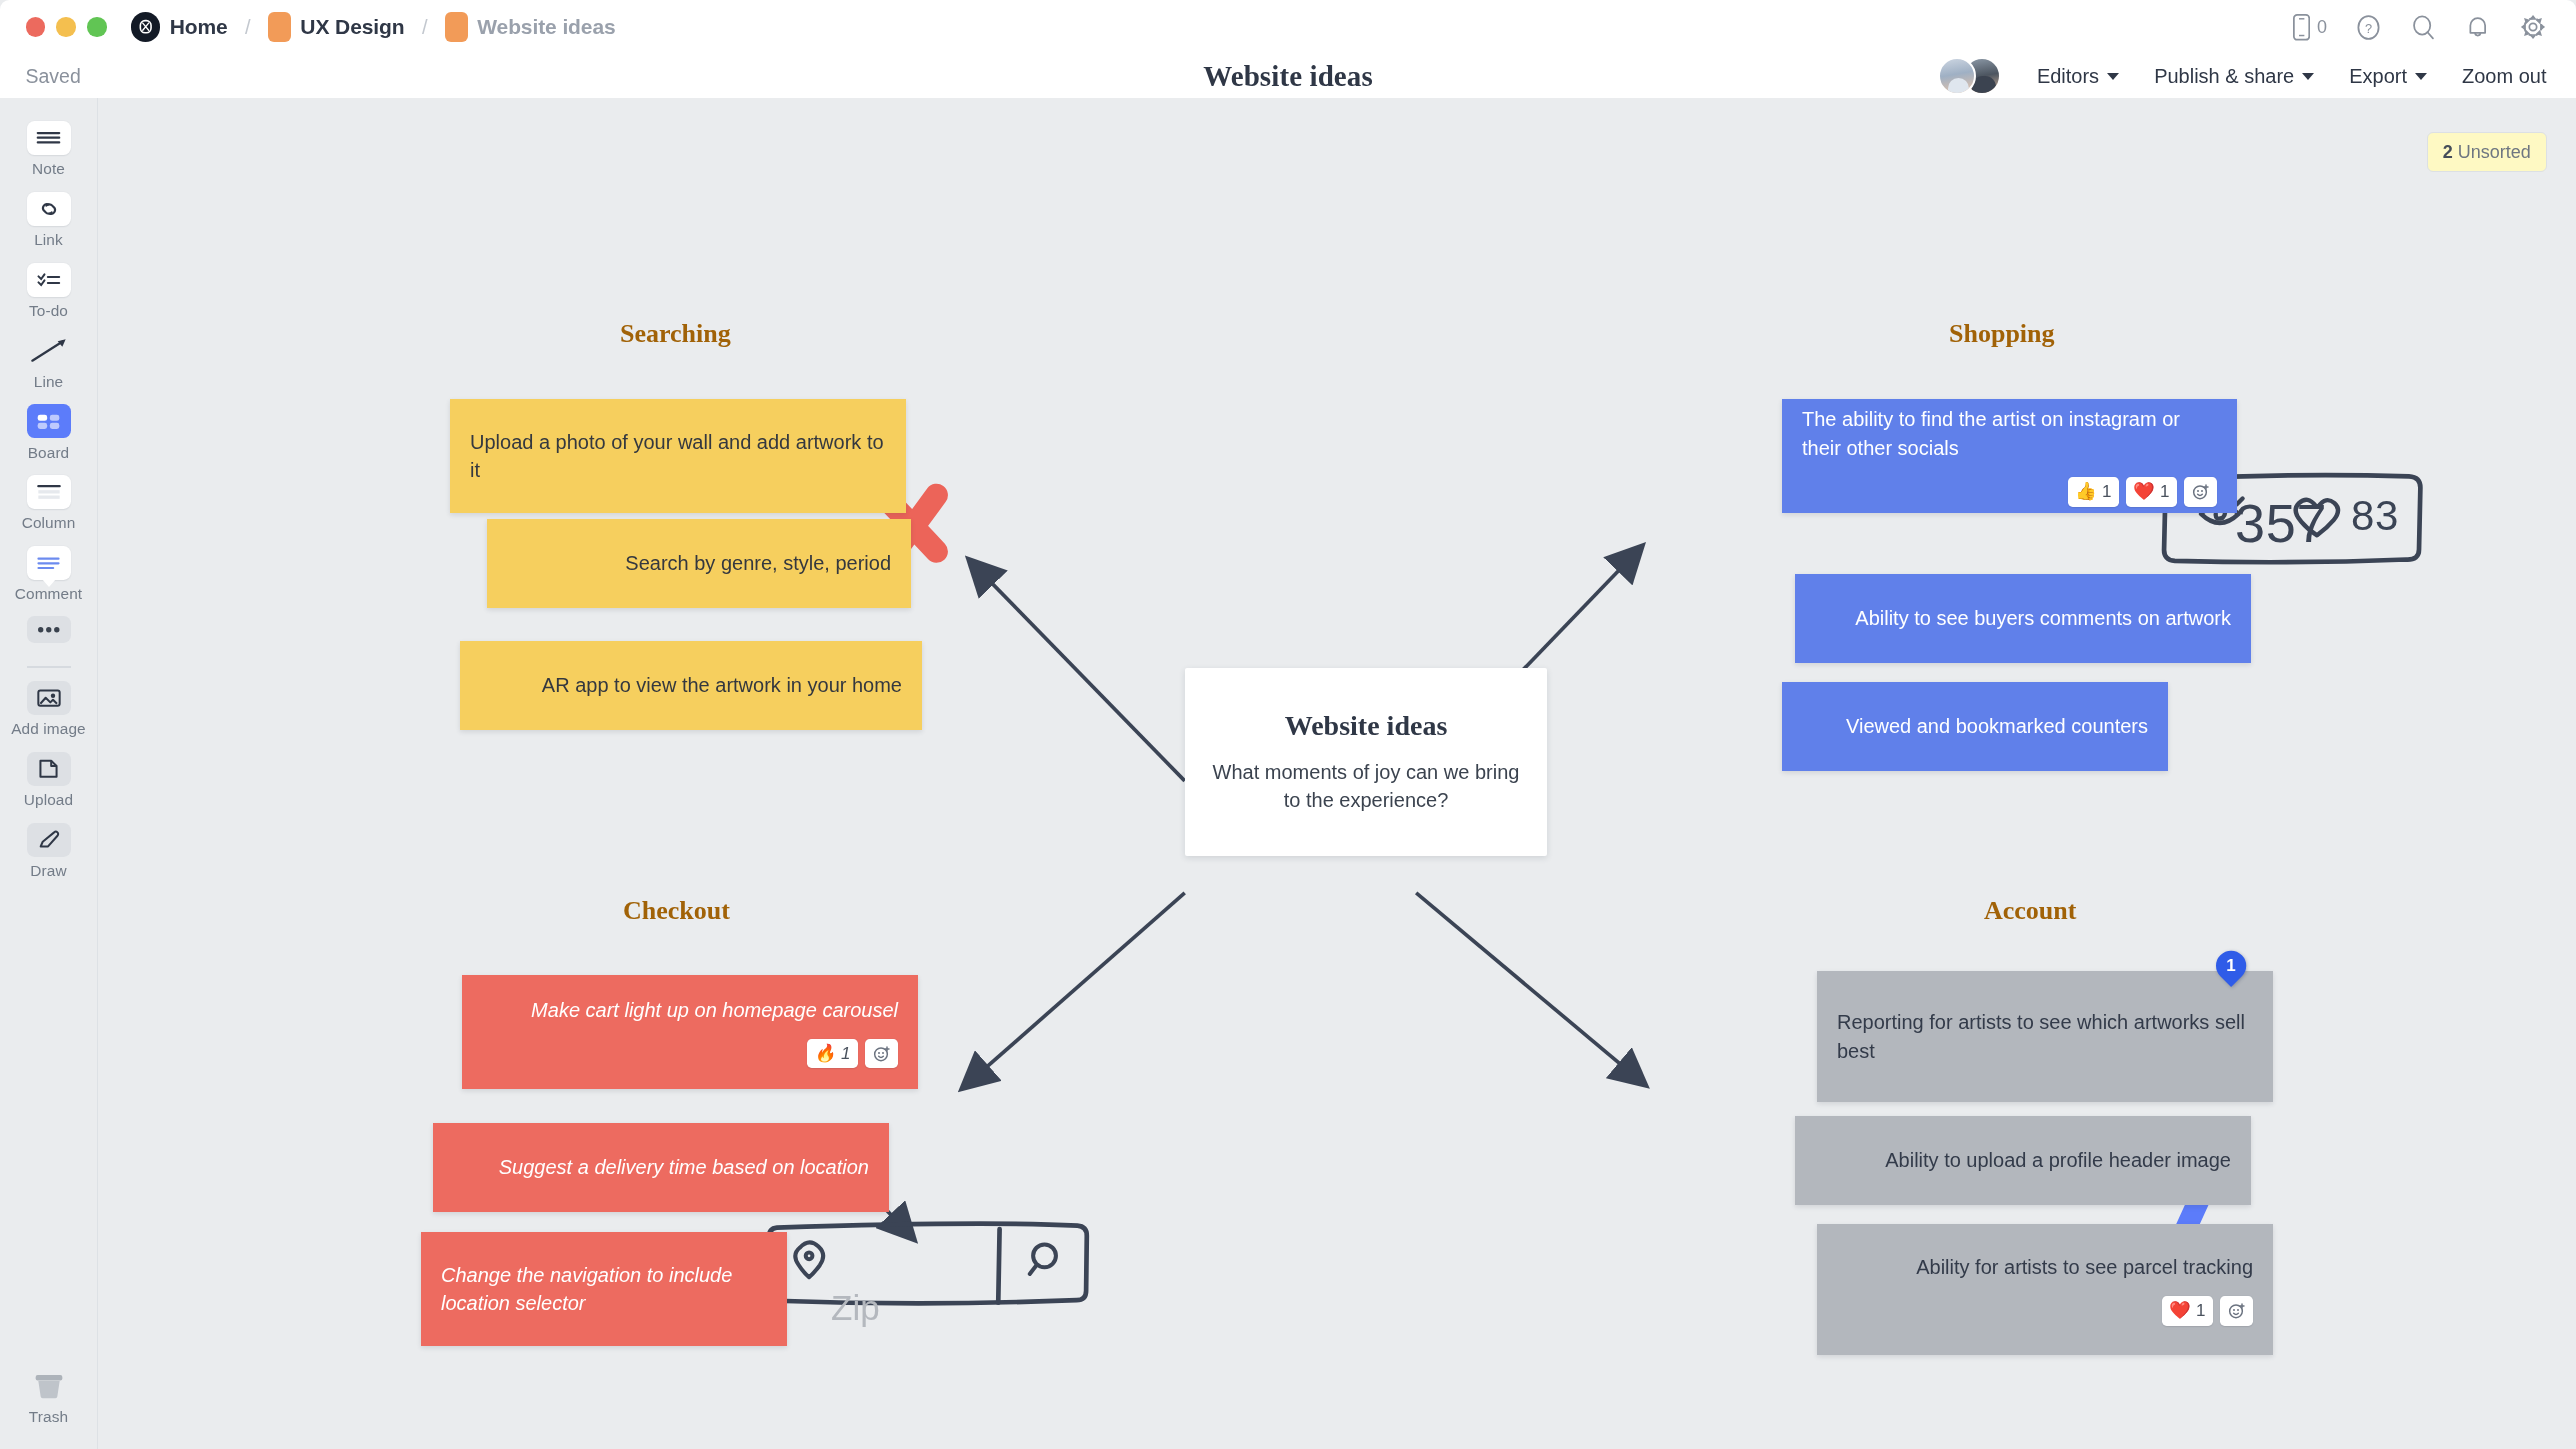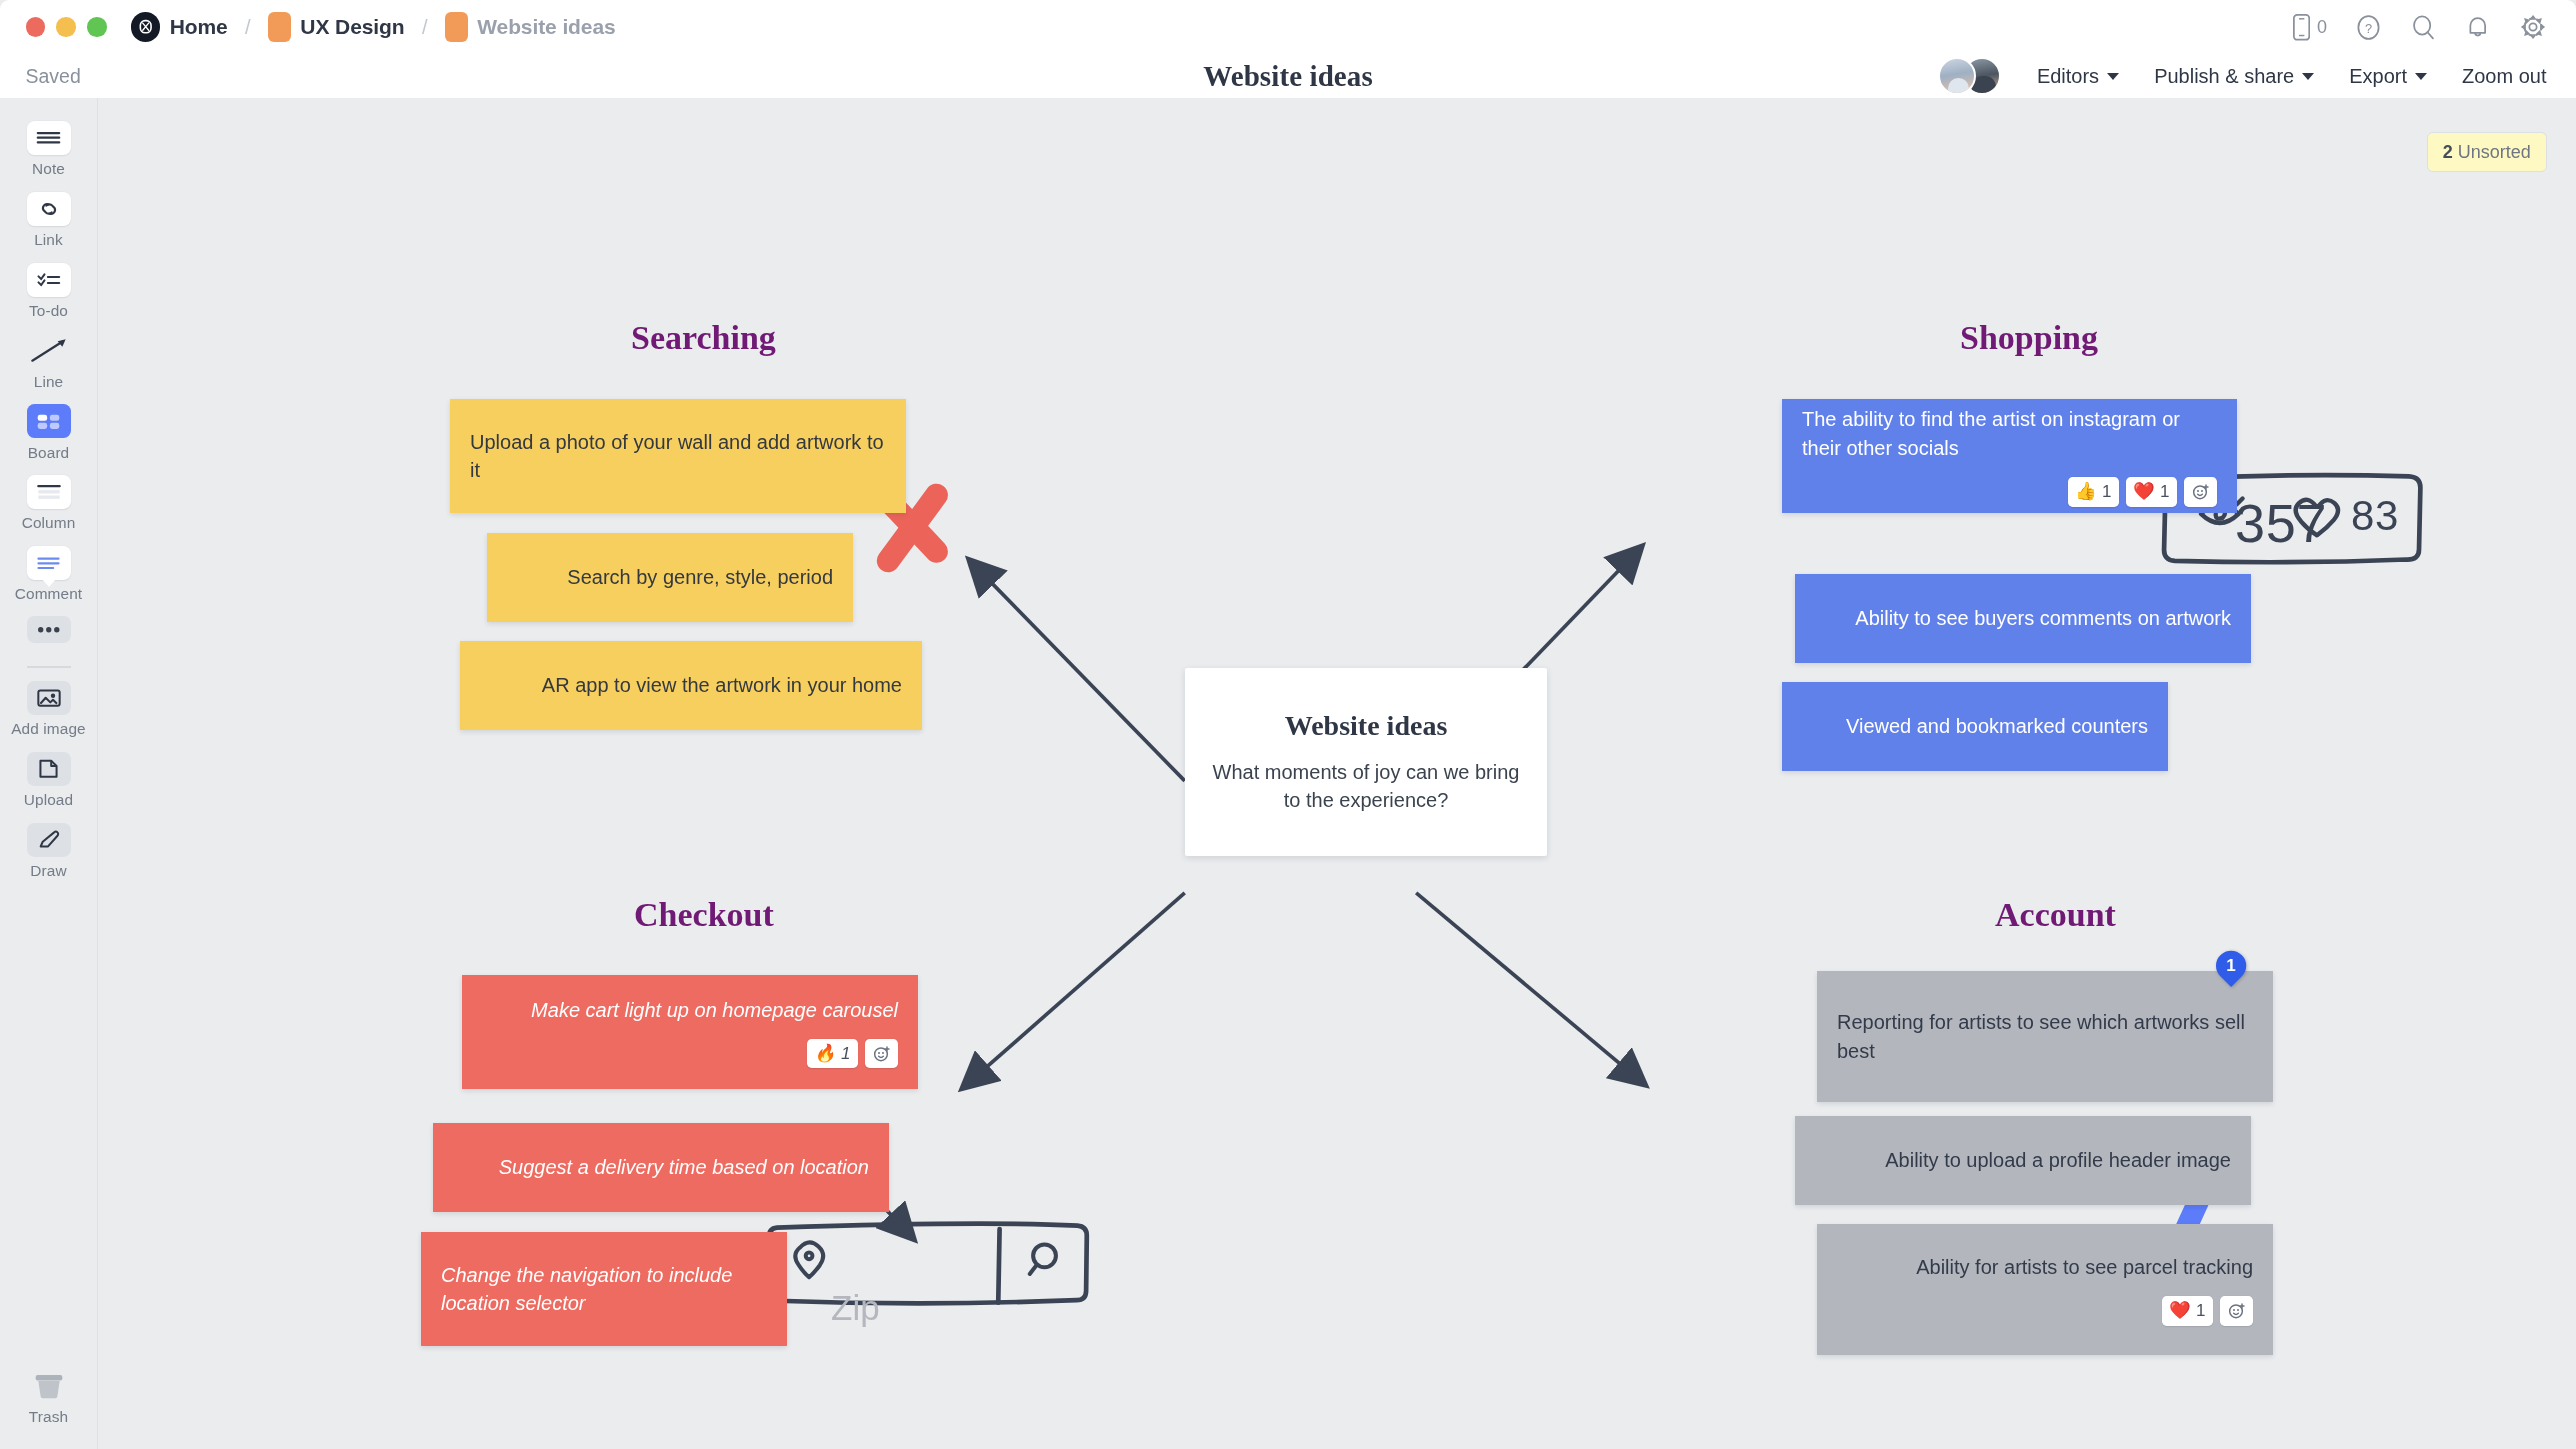--- a/index.html
+++ b/index.html
@@ -82,21 +82,21 @@
   .canvas { position:absolute; top:98px; left:98px; width: 2478px; height: 1351px; overflow:hidden; }
   .unsorted {
     position:absolute; right: 29.5px; top: 34px;
     background:#fef9c3; border:1.3px solid #DCE0E4; border-radius: 6px;
     padding: 8.7px 14.8px; font-size: 18px; color:#6E7681;
   }
   .unsorted b { color:#454D59; font-weight:700; }
 
   .sect-title {
     position:absolute; font-family:"Liberation Serif", serif; font-weight:700;
-    font-size: 34px; color:#701a75; white-space:nowrap;margin-left:11px;
+    font-size: 26px; color:#a16207; white-space:nowrap;
   }
 
   .note {
     position:absolute; border-radius: 0;
     box-shadow: 0 2px 4.7px rgba(45,55,70,.13);
     padding: 27px 20px; display:flex; flex-direction:column; justify-content:center;align-items:flex-end;
   }
   .note-txt { font-size: 20px; line-height: 1.42; }
   .note.yellow { background:#F6CF5E; } .note.yellow .note-txt { color:#34383F; }
   .note.blue   { background:#6080EA; } .note.blue .note-txt   { color:#FFFFFF; }
@@ -432,21 +432,21 @@
 
     <div style="position:absolute;left:2137px;top:394px;font-family:'Liberation Sans',sans-serif;font-size:54px;color:#3B4455;letter-spacing:0.7px;">357</div>
     <div style="position:absolute;left:2253px;top:394px;font-family:'Liberation Sans',sans-serif;font-size:42px;color:#3B4455;letter-spacing:0.7px;">83</div>
     <div style="position:absolute;left:679px;top:1085px;font-family:'Liberation Sans',sans-serif;font-size:28px;color:#3B4455;letter-spacing:1px;">Location</div>
     <div style="position:absolute;left:733px;top:1147px;font-family:'Liberation Sans',sans-serif;font-size:35px;color:#B4B8BE;margin-top:43px;">Zip</div>
 
     <div class="sect-title" style="left:522px;top:221px;">Searching</div>
     <div class="note yellow" style="left:352px;top:301px;width:456px;height:114px;">
       <div class="note-txt">Upload a photo of your wall and add artwork to it</div>
     </div>
-    <div class="note yellow" style="left:389px;top:435px;width:366px;height:89px;">
+    <div class="note yellow" style="left:389px;top:421px;width:424px;height:89px;">
       <div class="note-txt">Search by genre, style, period</div>
     </div>
     <div class="note yellow" style="left:362px;top:543px;width:462px;height:89px;">
       <div class="note-txt">AR app to view the artwork in your home</div>
     </div>
 
     <div class="sect-title" style="left:1851px;top:221px;">Shopping</div>
     <div class="note blue" style="left:1684px;top:301px;width:455px;height:114px;">
       <div class="note-txt">The ability to find the artist on instagram or their other socials</div>
       <div class="reacts">

